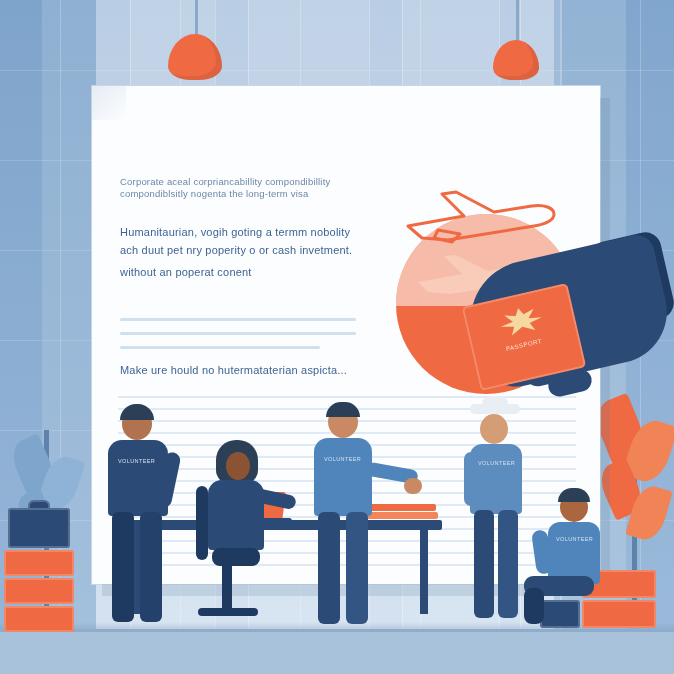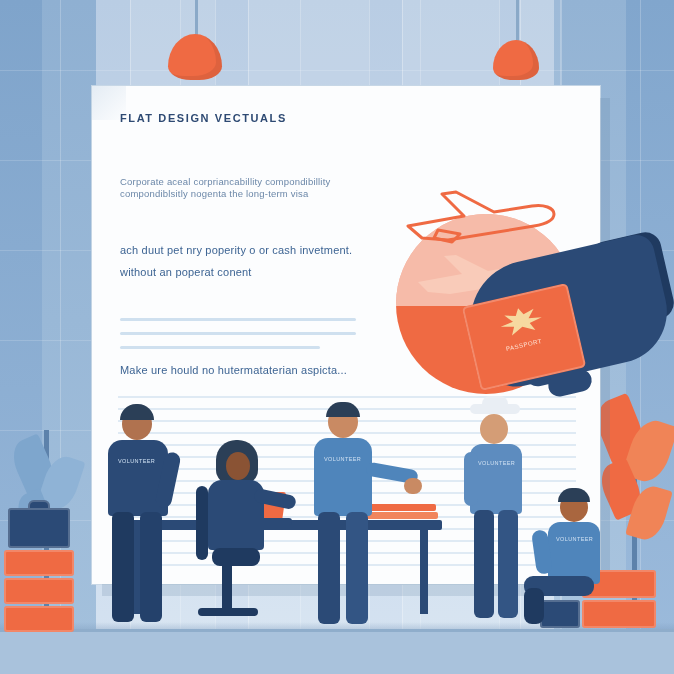--- a/index.html
+++ b/index.html
@@ -333,25 +333,25 @@
   <div class="leaf" style="left:632px; top:486px; width:34px; height:54px; background:#f08457; transform:rotate(16deg);"></div>
 
   <div class="tree-trunk" style="left:44px; top:430px; height:180px;"></div>
   <div class="leaf" style="left:16px; top:438px; width:34px; height:54px; background:#7ea6cd; transform:rotate(-24deg);"></div>
   <div class="leaf" style="left:44px; top:456px; width:34px; height:54px; background:#8fb3d6; transform:rotate(18deg);"></div>
   <div class="leaf" style="left:20px; top:492px; width:30px; height:48px; background:#7ea6cd; transform:rotate(-22deg);"></div>
 
   <div class="doc"></div>
   <div class="doc-corner"></div>
 
-  <div class="eyebrow">FLAT DESIGN VECTUALS</div>
 
   <div class="subline" style="top:188px;">compondiblsitly nogenta the long-term visa</div>
   <div class="subline" style="top:176px;">Corporate aceal corpriancabillity compondibillity</div>
 
+  <div class="bodyline" style="top:226px;">Humanitaurian, vogih goting a termm nobolity</div>
   <div class="bodyline" style="top:244px;">ach duut pet nry poperity o or cash invetment.</div>
   <div class="bodyline" style="top:266px;">without an poperat conent</div>
 
   <div class="rule" style="top:318px; width:236px;"></div>
   <div class="rule" style="top:332px; width:236px;"></div>
   <div class="rule" style="top:346px; width:200px;"></div>
 
   <div class="bodyline" style="top:364px;">Make ure hould no hutermataterian aspicta...</div>
 
   <div class="fineline" style="top:396px; width:458px;"></div>

